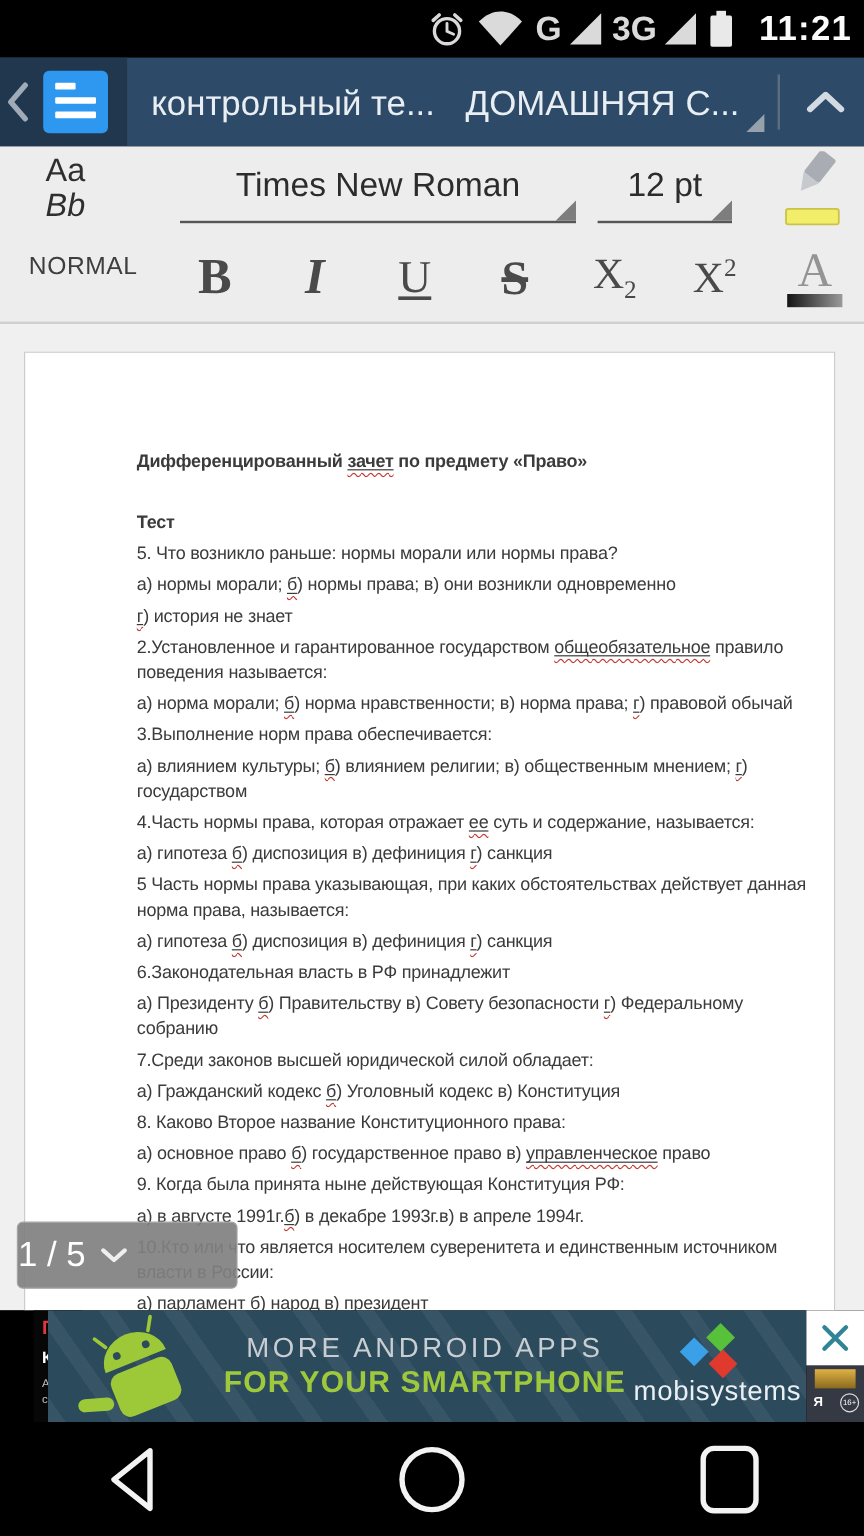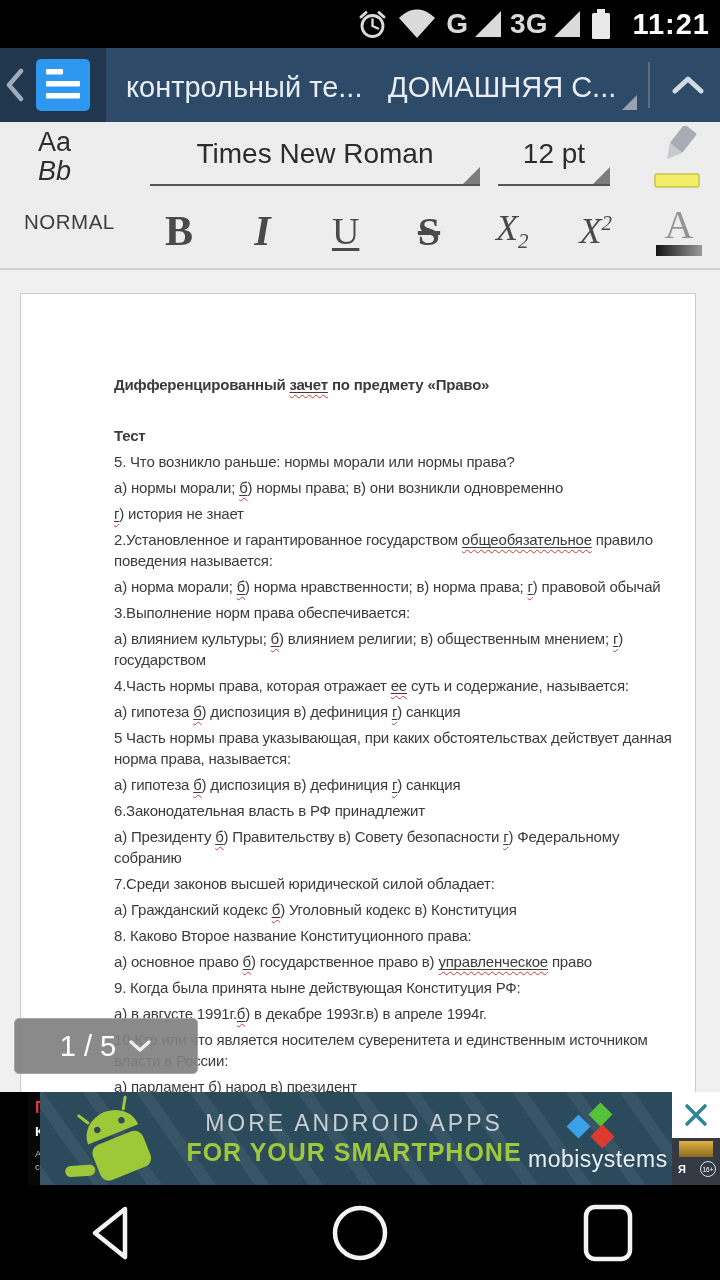--- a/index.html
+++ b/index.html
@@ -44,39 +44,39 @@
   .fontdrop{left:150px;width:330px;}
   .sizedrop{left:498px;width:112px;}
   .hlbtn{position:absolute;right:16px;top:4px;width:56px;height:68px;}
   .fmt-row{position:absolute;left:148px;right:10px;top:76px;height:66px;
            display:flex;align-items:center;justify-content:space-between;}
   .fmt-btn{min-width:62px;text-align:center;color:#4a4a4a;font-family:"Liberation Serif",serif;}
   .fb-b{font-size:42px;font-weight:700;}
   .fb-i{font-size:42px;font-weight:700;font-style:italic;}
   .fb-u{font-size:38px;text-decoration:underline;text-underline-offset:4px;}
   .fb-s{font-size:40px;font-weight:700;text-decoration:line-through;}
-  .fb-x{font-size:36px;font-style:italic;}
+  .fb-x{font-size:36px;}
   .fb-x sub{font-size:21px;}
   .fb-x sup{font-size:21px;}
   .fb-a{color:#949494;font-size:40px;line-height:0.9;}
   .colorbar{width:46px;height:11px;margin:2px auto 0;background:linear-gradient(90deg,#141414,#9a9a9a);}
 
   
   .docarea{position:absolute;left:0;top:270px;width:720px;height:822px;background:#f0f0f0;overflow:hidden;}
   .page{position:absolute;left:20px;top:23px;width:676px;height:940px;background:#fff;
         border:1px solid #c9cdd1;box-sizing:border-box;overflow:hidden;}
   .content{padding:80px 0 0 93px;width:562px;}
   .content p{margin:0 0 5px;font-size:15px;line-height:21px;letter-spacing:-0.2px;color:#3b3b3b;}
   .content p:first-child{margin-bottom:30px;}
   .content p.b{font-weight:700;}
   .u{text-decoration:underline;text-decoration-thickness:1px;text-underline-offset:2px;}
   .sp{text-decoration:underline wavy #c63b35;text-decoration-thickness:1px;text-underline-offset:4px;
       text-decoration-skip-ink:none;}
   .pageind{position:absolute;left:14px;top:748px;width:182px;height:54px;background:rgba(128,128,128,0.92);
-           border:1px solid #a5a5a5;border-radius:5px;display:flex;align-items:center;justify-content:center;gap:12px;}
+           border:1px solid #a5a5a5;border-radius:5px;display:flex;align-items:center;justify-content:flex-start;gap:12px;}
   .pageind span{color:#fff;font-size:29px;}
 
   
   .adstrip{position:absolute;left:0;top:1092px;width:720px;height:93px;background:#000;}
   .ad-left{position:absolute;left:0;top:0;width:40px;height:93px;background:#070707;overflow:hidden;
            padding:7px 0 0 7px;box-sizing:border-box;white-space:nowrap;margin-left:28px;}
   .ad-left .l1{display:block;color:#e43636;font-weight:700;font-size:16px;}
   .ad-left .l2{display:block;color:#fff;font-weight:700;font-size:13.5px;margin-top:7px;}
   .ad-left .l3{display:block;color:#c2c2c2;font-size:9.5px;margin-top:9px;}
   .ad-left .l4{display:block;color:#c2c2c2;font-size:9.5px;margin-top:2px;}

